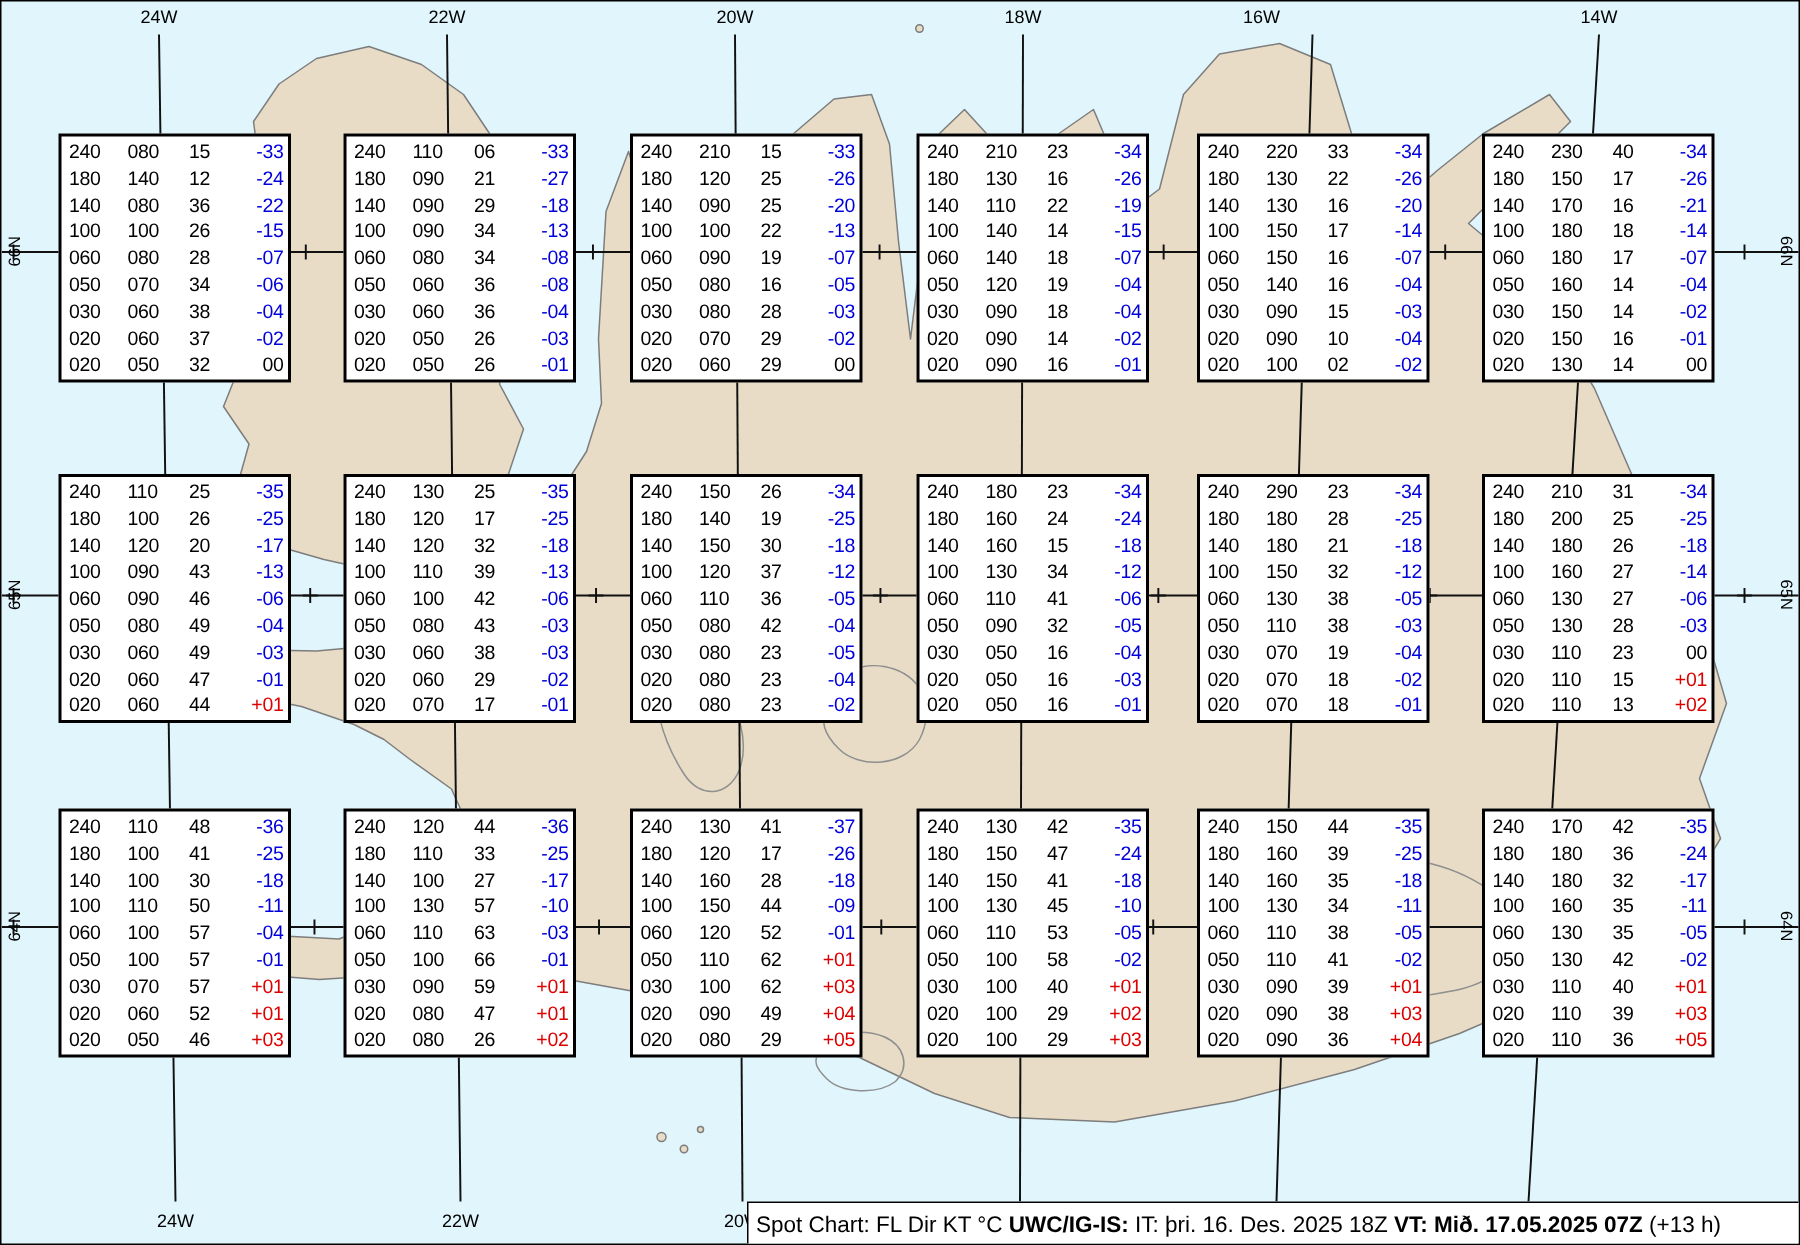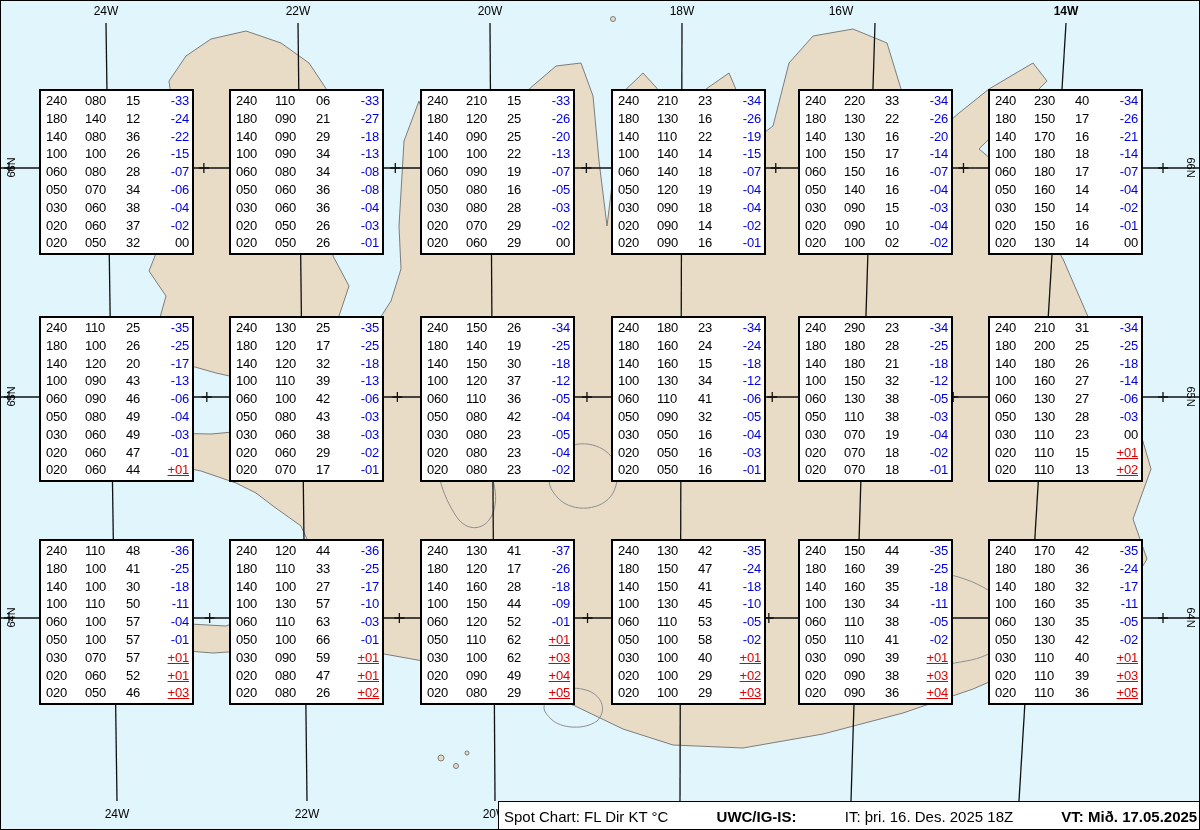--- a/index.html
+++ b/index.html
@@ -13,25 +13,25 @@
   .lat-label{position:absolute;width:30px;height:13px;text-align:center;font-size:11px;color:#000;white-space:nowrap;}
   .lat-left{transform:rotate(-90deg);}
   .lat-right{transform:rotate(90deg);}
   .spot-box{position:absolute;width:155px;height:166px;box-sizing:border-box;background:#ffffff;
             border:2px solid #000;padding:1px 0 0 5px;
             font-size:13px;line-height:17.8px;letter-spacing:-0.2px;color:#000;}
   .spot-row{display:grid;grid-template-columns:39px 41px 30px 33px;}
   .spot-row span{display:block;}
   .cell-temp{text-align:right;}
   .t-neg{color:#0000dd;}
-  .t-pos{color:#dd0000;text-decoration:underline;}
+  .t-pos{color:#dd0000;}
   .t-zero{color:#000000;}
   #footer{position:absolute;left:497px;top:800px;width:703px;height:30px;box-sizing:border-box;
           background:#ffffff;border:1px solid #000;z-index:4;display:flex;align-items:center;
-          padding:0 5px;font-size:15px;white-space:pre;color:#000;gap:44px;}
+          padding:0 5px;font-size:15px;white-space:pre;color:#000;}
   #footer .seg-bold{font-weight:bold;}
 </style>
 </head>
 <body>
 
 <div id="stage">
 
   <svg id="map" width="1200" height="830" viewBox="0 0 1200 830">
     <g fill="#e8dcc6" stroke="#7d7d7d" stroke-width="1" stroke-linejoin="round">
       <path d="M128,640 L170,622 L225,625 L262,610 L290,588 L318,565 L300,525 L272,505 L255,492 L235,482
@@ -98,21 +98,21 @@
 
   <div id="labels" class="layer">
       <div class="lon-label" style="left: 105px; top: 3px;">24W</div>
       <div class="lon-label" style="left: 116px; top: 806px;">24W</div>
       <div class="lon-label" style="left: 297px; top: 3px;">22W</div>
       <div class="lon-label" style="left: 306px; top: 806px;">22W</div>
       <div class="lon-label" style="left: 489px; top: 3px;">20W</div>
       <div class="lon-label" style="left: 494px; top: 806px;">20W</div>
       <div class="lon-label" style="left: 681px; top: 3px;">18W</div>
       <div class="lon-label" style="left: 840px; top: 3px;">16W</div>
-      <div class="lon-label" style="left: 1065px; top: 3px; font-weight: bold;">14W</div>
+      <div class="lon-label" style="left: 1065px; top: 3px;">14W</div>
       <div class="lat-label lat-left" style="left: -5px; top: 160px;">66N</div>
       <div class="lat-label lat-right" style="left: 1174px; top: 160px;">66N</div>
       <div class="lat-label lat-left" style="left: -5px; top: 389px;">65N</div>
       <div class="lat-label lat-right" style="left: 1174px; top: 389px;">65N</div>
       <div class="lat-label lat-left" style="left: -5px; top: 610px;">64N</div>
       <div class="lat-label lat-right" style="left: 1174px; top: 610px;">64N</div>
     </div>
 
   <div id="stations" class="layer">
       <div class="spot-box" style="left: 38px; top: 88px;">

